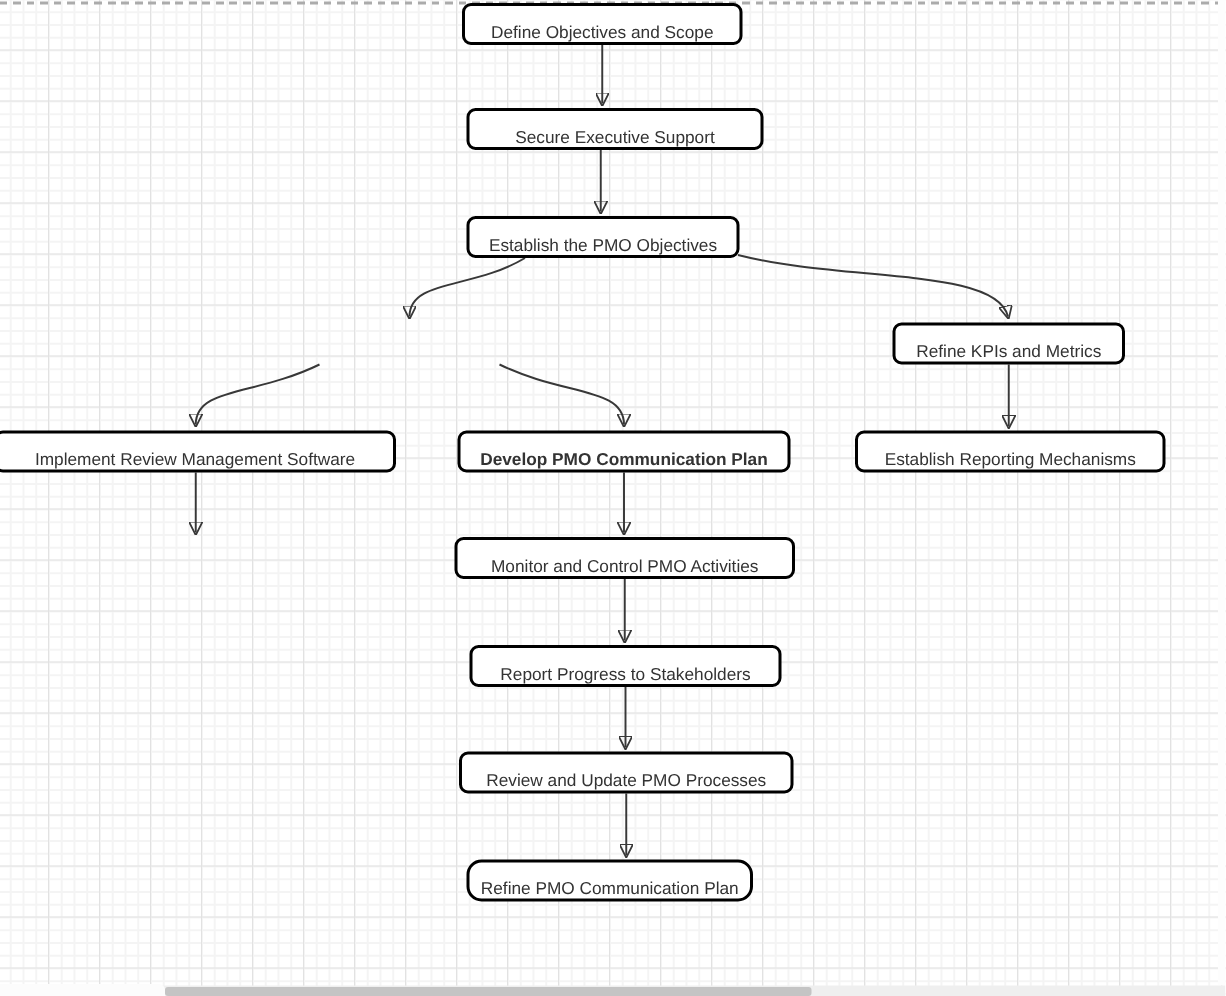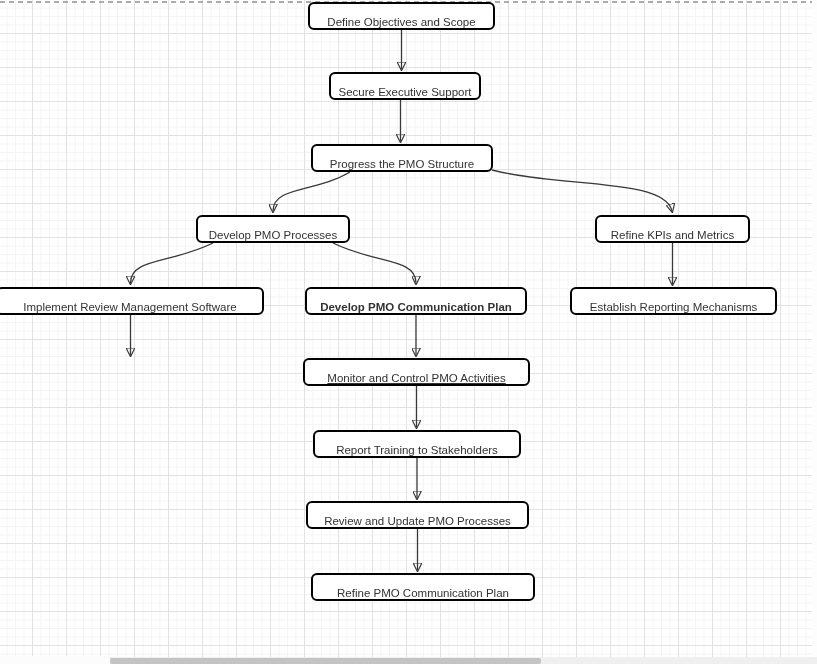--- a/index.html
+++ b/index.html
@@ -27,31 +27,31 @@
   .edges { position: absolute; left: 0; top: 0; width: 817px; height: 664px; }
   .edges path { fill: none; stroke: #383838; stroke-width: 1.3; }
   .node {
     position: absolute; height: 28px;
     background: #ffffff; border: 2px solid #000000; border-radius: 6px;
     display: flex; align-items: flex-end; justify-content: center;
     font-size: 11.5px; color: #333333; white-space: nowrap;
     cursor: default;
   }
   .n1  { left: 308px; top: 2px;   width: 187px; }
-  .n2  { left: 329px; top: 72px;  width: 152px; }
+  .n2  { left: 311px; top: 72px;  width: 198px; }
   .n3  { left: 311px; top: 144px; width: 182px; }
   .n4  { left: 196px; top: 215px; width: 154px; }
   .n5  { left: 595px; top: 215px; width: 155px; }
   .n6  { left: -4px;  top: 287px; width: 268px; }
   .n7  { left: 58px;  top: 358px; width: 145px; }
   .n8  { left: 305px; top: 287px; width: 222px; font-weight: bold; }
-  .n9  { left: 303px; top: 358px; width: 227px; text-decoration: underline; }
+  .n9  { left: 303px; top: 358px; width: 227px; }
   .n10 { left: 313px; top: 430px; width: 208px; }
   .n11 { left: 306px; top: 501px; width: 223px; }
-  .n12 { left: 311px; top: 573px; width: 224px; }
+  .n12 { left: 311px; top: 573px; width: 191px; border-radius: 10px; }
   .n13 { left: 570px; top: 287px; width: 207px; }
   .hscrollbar {
     position: absolute; left: 0; bottom: 0; width: 817px; height: 7px;
     background: #efefef;
   }
   .hscroll-left-cap {
     position: absolute; left: 0; bottom: 0; width: 110px; height: 8px;
     background: #fcfcfc; border-top-right-radius: 4px;
   }
   .hscroll-thumb {
@@ -114,39 +114,36 @@
     </g>
   </svg>
 
   <div class="node n1">
     <span>Define Objectives and Scope</span>
   </div>
   <div class="node n2">
     <span>Secure Executive Support</span>
   </div>
   <div class="node n3">
-    <span>Progress the PMO Structure</span>
-  </div>
-  <div class="node n4">
-    <span>Develop PMO Processes</span>
+    <span>Establish the PMO Objectives</span>
   </div>
   <div class="node n5">
     <span>Refine KPIs and Metrics</span>
   </div>
   <div class="node n6">
     <span>Implement Review Management Software</span>
   </div>
   <div class="node n8">
     <span>Develop PMO Communication Plan</span>
   </div>
   <div class="node n9">
     <span>Monitor and Control PMO Activities</span>
   </div>
   <div class="node n10">
-    <span>Report Training to Stakeholders</span>
+    <span>Report Progress to Stakeholders</span>
   </div>
   <div class="node n11">
     <span>Review and Update PMO Processes</span>
   </div>
   <div class="node n12">
     <span>Refine PMO Communication Plan</span>
   </div>
   <div class="node n13">
     <span>Establish Reporting Mechanisms</span>
   </div>

